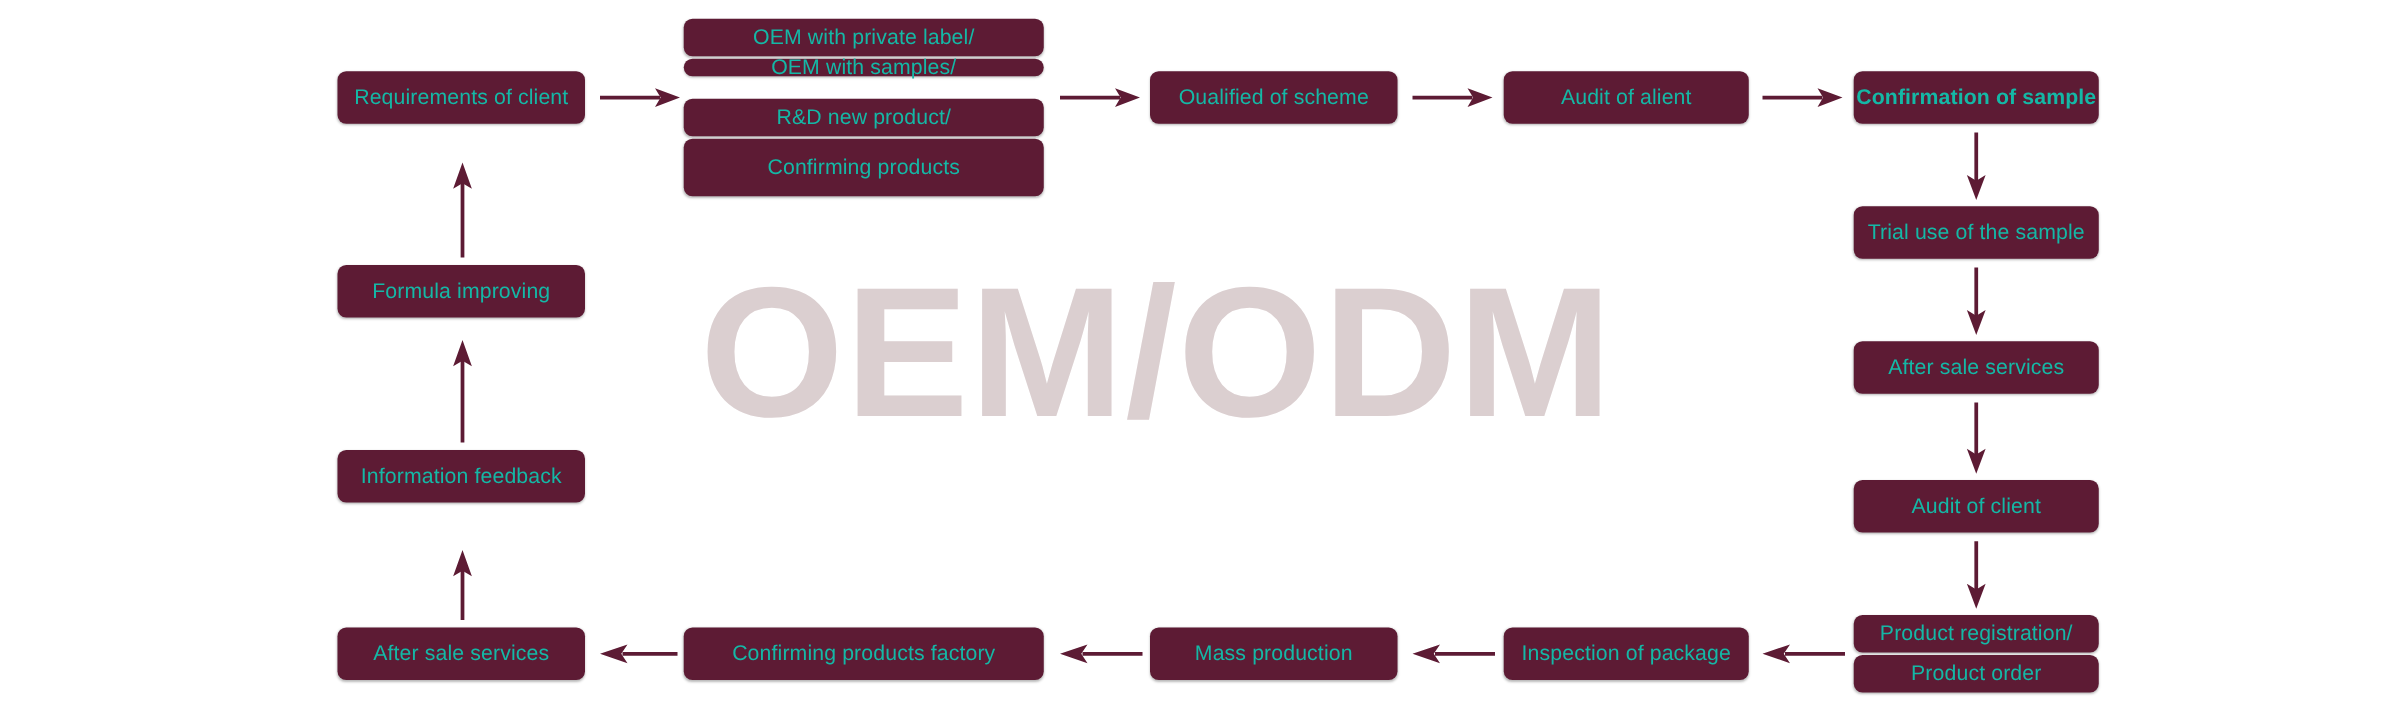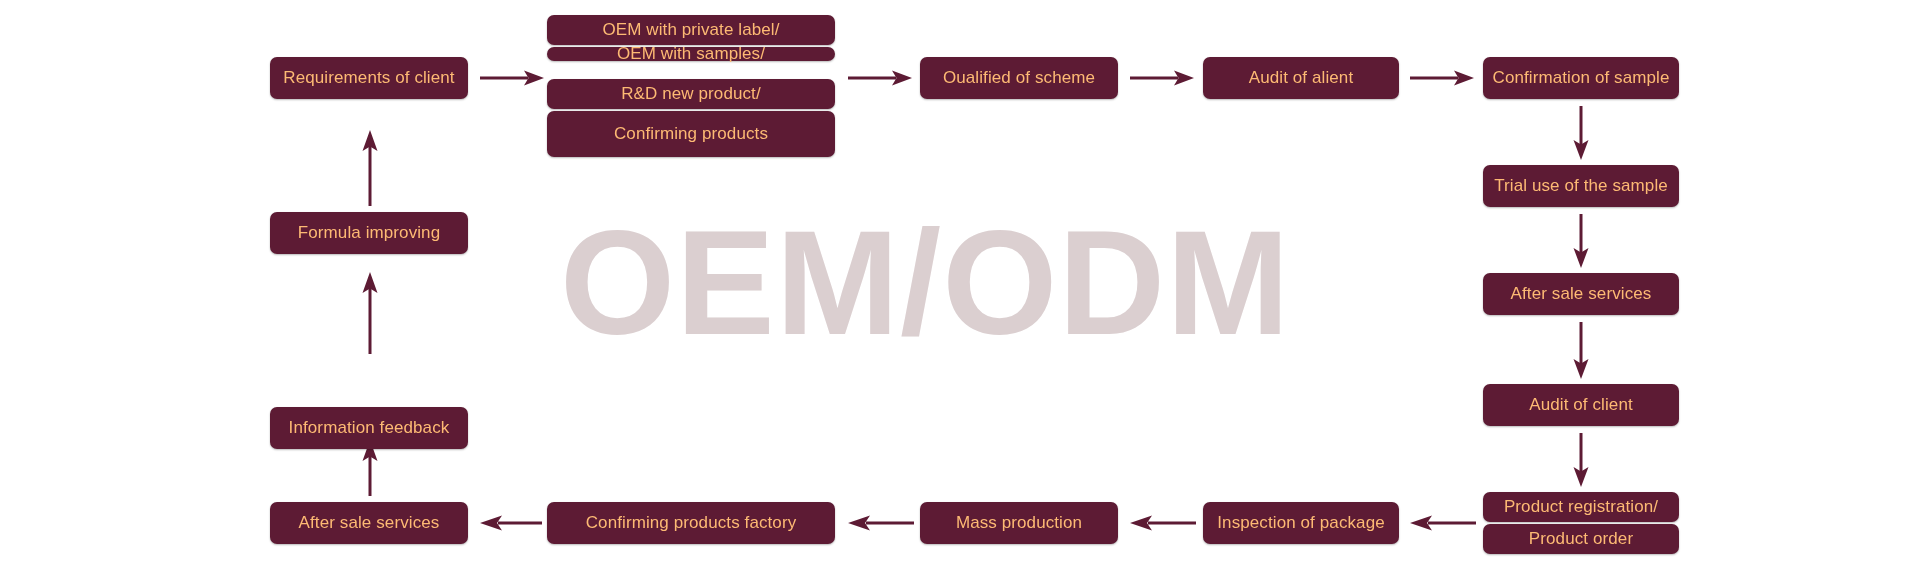--- a/index.html
+++ b/index.html
@@ -35,21 +35,21 @@
     white-space: nowrap;
     user-select: none;
     z-index: 0;
   }
 
   
   .node {
     position: absolute;
     box-sizing: border-box;
     background: #5d1b34;
-    color: #fdba74;
+    color: #14b8a6;
     border-radius: 7px;
     display: flex;
     align-items: center;
     justify-content: center;
     font-family: "Liberation Sans", sans-serif;
     font-size: 17px;
     font-weight: 400;
     letter-spacing: 0.1px;
     text-align: center;
     white-space: nowrap;
@@ -75,40 +75,40 @@
 
   <div class="node" style="left:547px; top:15px; width:288px; height:30px;">OEM with private label/</div>
   <div class="node" style="left:547px; top:47px; width:288px; height:14px;">OEM with samples/</div>
   <div class="node" style="left:547px; top:79px; width:288px; height:30px;">R&amp;D new product/</div>
   <div class="node" style="left:547px; top:111px; width:288px; height:46px;">Confirming products</div>
 
   <div class="node" style="left:920px; top:57px; width:198px; height:42px;">Oualified of scheme</div>
 
   <div class="node" style="left:1203px; top:57px; width:196px; height:42px;">Audit of alient</div>
 
-  <div class="node" style="left:1483px; top:57px; width:196px; height:42px;">Confirmation of sample</div>
+  <div class="node" style="left:1483px; top:57px; width:196px; height:42px;font-weight:bold;">Confirmation of sample</div>
 
   <div class="node" style="left:1483px; top:165px; width:196px; height:42px;">Trial use of the sample</div>
 
   <div class="node" style="left:1483px; top:273px; width:196px; height:42px;">After sale services</div>
 
   <div class="node" style="left:1483px; top:384px; width:196px; height:42px;">Audit of client</div>
 
   <div class="node" style="left:1483px; top:492px; width:196px; height:30px;">Product registration/</div>
   <div class="node" style="left:1483px; top:524px; width:196px; height:30px;">Product order</div>
 
   <div class="node" style="left:1203px; top:502px; width:196px; height:42px;">Inspection of package</div>
 
   <div class="node" style="left:920px; top:502px; width:198px; height:42px;">Mass production</div>
 
   <div class="node" style="left:547px; top:502px; width:288px; height:42px;">Confirming products factory</div>
 
   <div class="node" style="left:270px; top:502px; width:198px; height:42px;">After sale services</div>
 
-  <div class="node" style="left:270px; top:360px; width:198px; height:42px;margin-top:47px;">Information feedback</div>
+  <div class="node" style="left:270px; top:360px; width:198px; height:42px;">Information feedback</div>
 
   <div class="node" style="left:270px; top:212px; width:198px; height:42px;">Formula improving</div>
 
   <div class="arrow" style="left:480px; top:68px; width:64px; height:20px;">
     <svg width="64" height="20" viewBox="0 0 64 20">
       <line x1="0" y1="10" x2="48" y2="10" stroke="#5d1b34" stroke-width="3"></line>
       <path d="M64 10 L44 2.5 L48.5 10 L44 17.5 Z" fill="#5d1b34"></path>
     </svg>
   </div>
 

